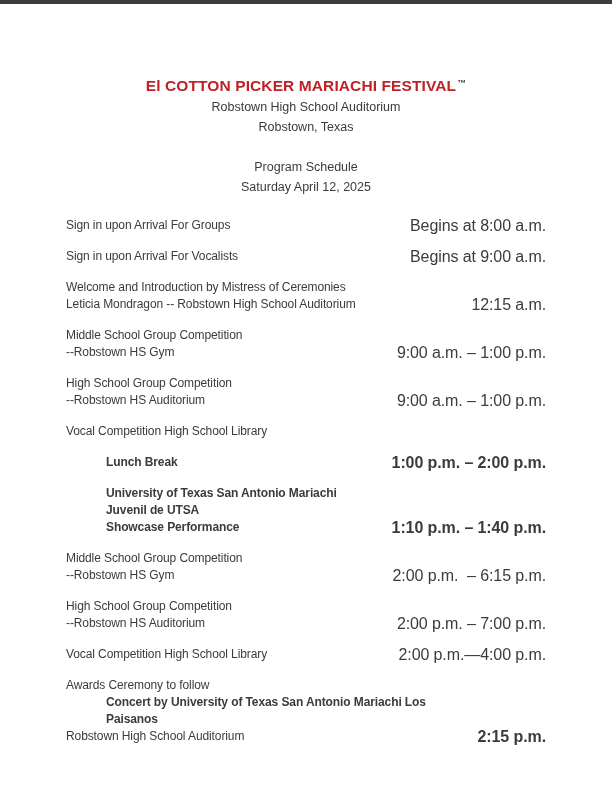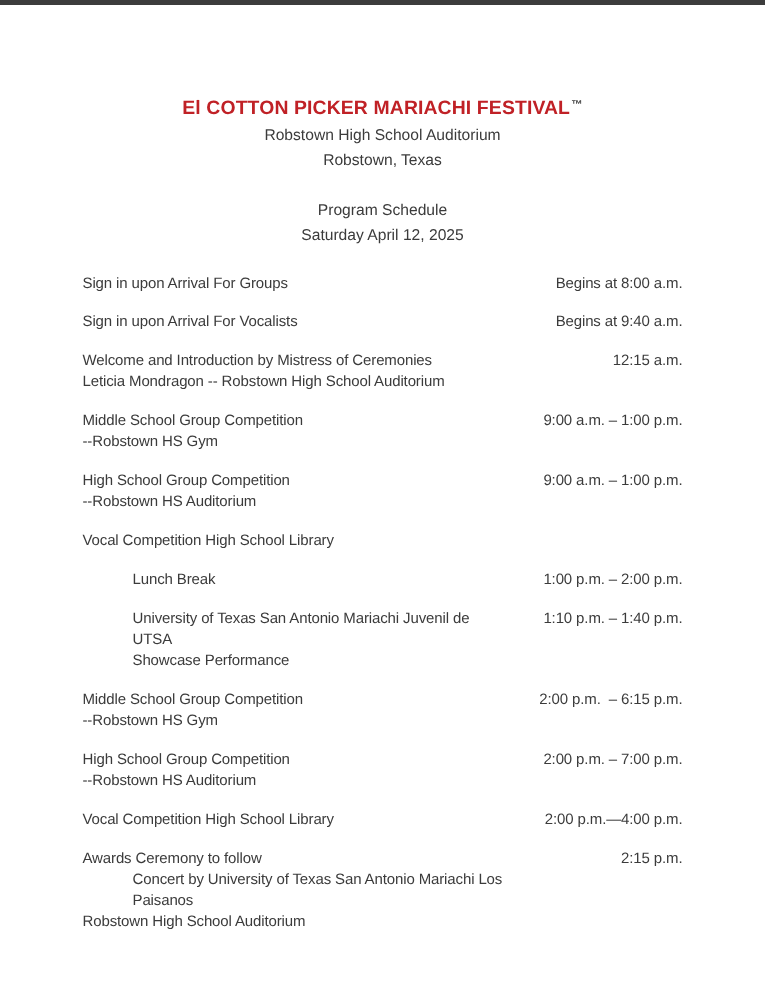--- a/index.html
+++ b/index.html
@@ -48,39 +48,39 @@
   .heading2 {
     margin-top: 20px;
   }
   .schedule {
     margin-top: 20px;
     padding: 0 66px;
   }
   .row {
     display: flex;
     justify-content: space-between;
-    align-items: flex-start;
+    align-items: flex-end;
     margin-bottom: 14px;
   }
   .event {
     max-width: 380px;
   }
   .event-line {
     font-size: 12px;
     line-height: 17px;
     letter-spacing: -0.1px;
   }
   .time {
-    font-size: 12px;
+    font-size: 16px;
     line-height: 17px;
     text-align: right;
     white-space: pre;
     letter-spacing: -0.1px;
   }
-  .bold { font-weight: normal; padding-left: 40px; }
+  .bold { font-weight: bold; padding-left: 40px; }
 </style>
 </head>
 <body>
 
 <div class="page">
   <div class="top-bar"></div>
 
   <header class="doc-header">
     <h1 class="title"><span>El COTTON PICKER MARIACHI FESTIVAL</span><span class="tm">™</span></h1>
     <div class="sub">Robstown High School Auditorium</div>
@@ -94,21 +94,21 @@
     <div class="event">
           <div class="event-line">Sign in upon Arrival For Groups</div>
         </div>
     <div class="time">Begins at 8:00 a.m.</div>
   </div>
 
   <div class="row">
     <div class="event">
           <div class="event-line">Sign in upon Arrival For Vocalists</div>
         </div>
-    <div class="time">Begins at 9:40 a.m.</div>
+    <div class="time">Begins at 9:00 a.m.</div>
   </div>
 
   <div class="row">
     <div class="event">
           <div class="event-line">Welcome and Introduction by Mistress of Ceremonies</div>
           <div class="event-line">Leticia Mondragon -- Robstown High School Auditorium</div>
         </div>
     <div class="time">12:15 a.m.</div>
   </div>
 

